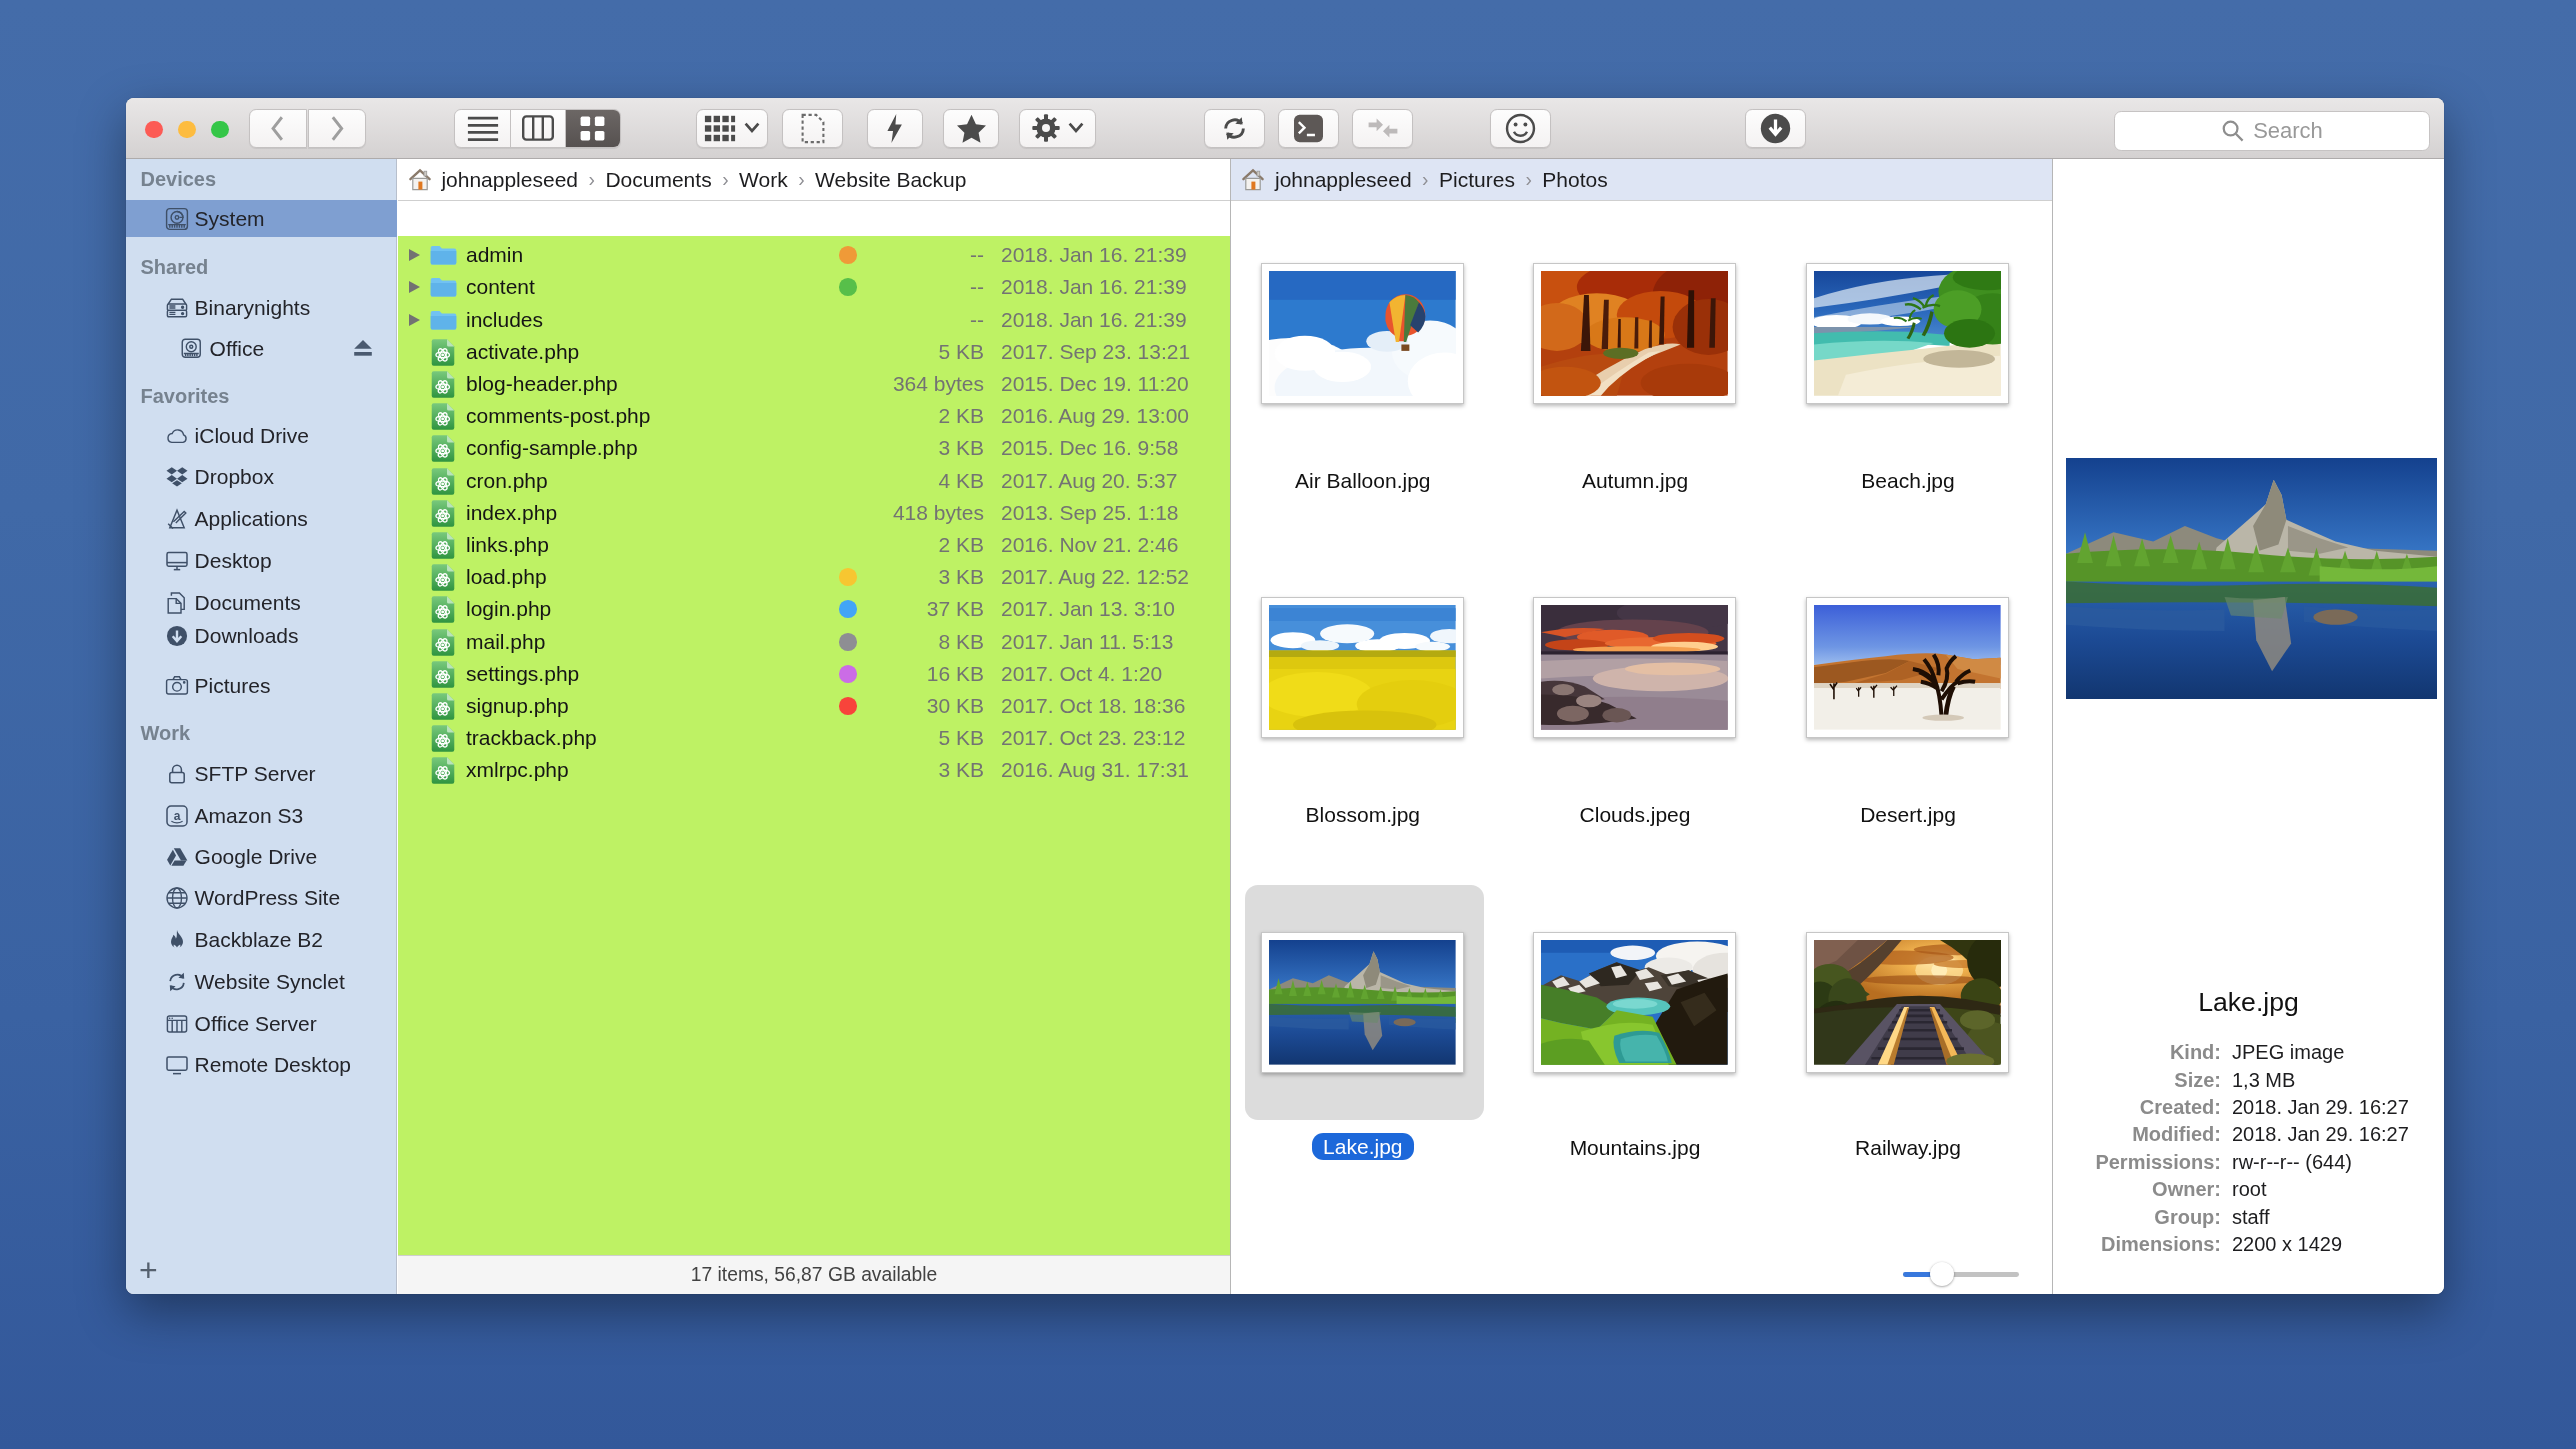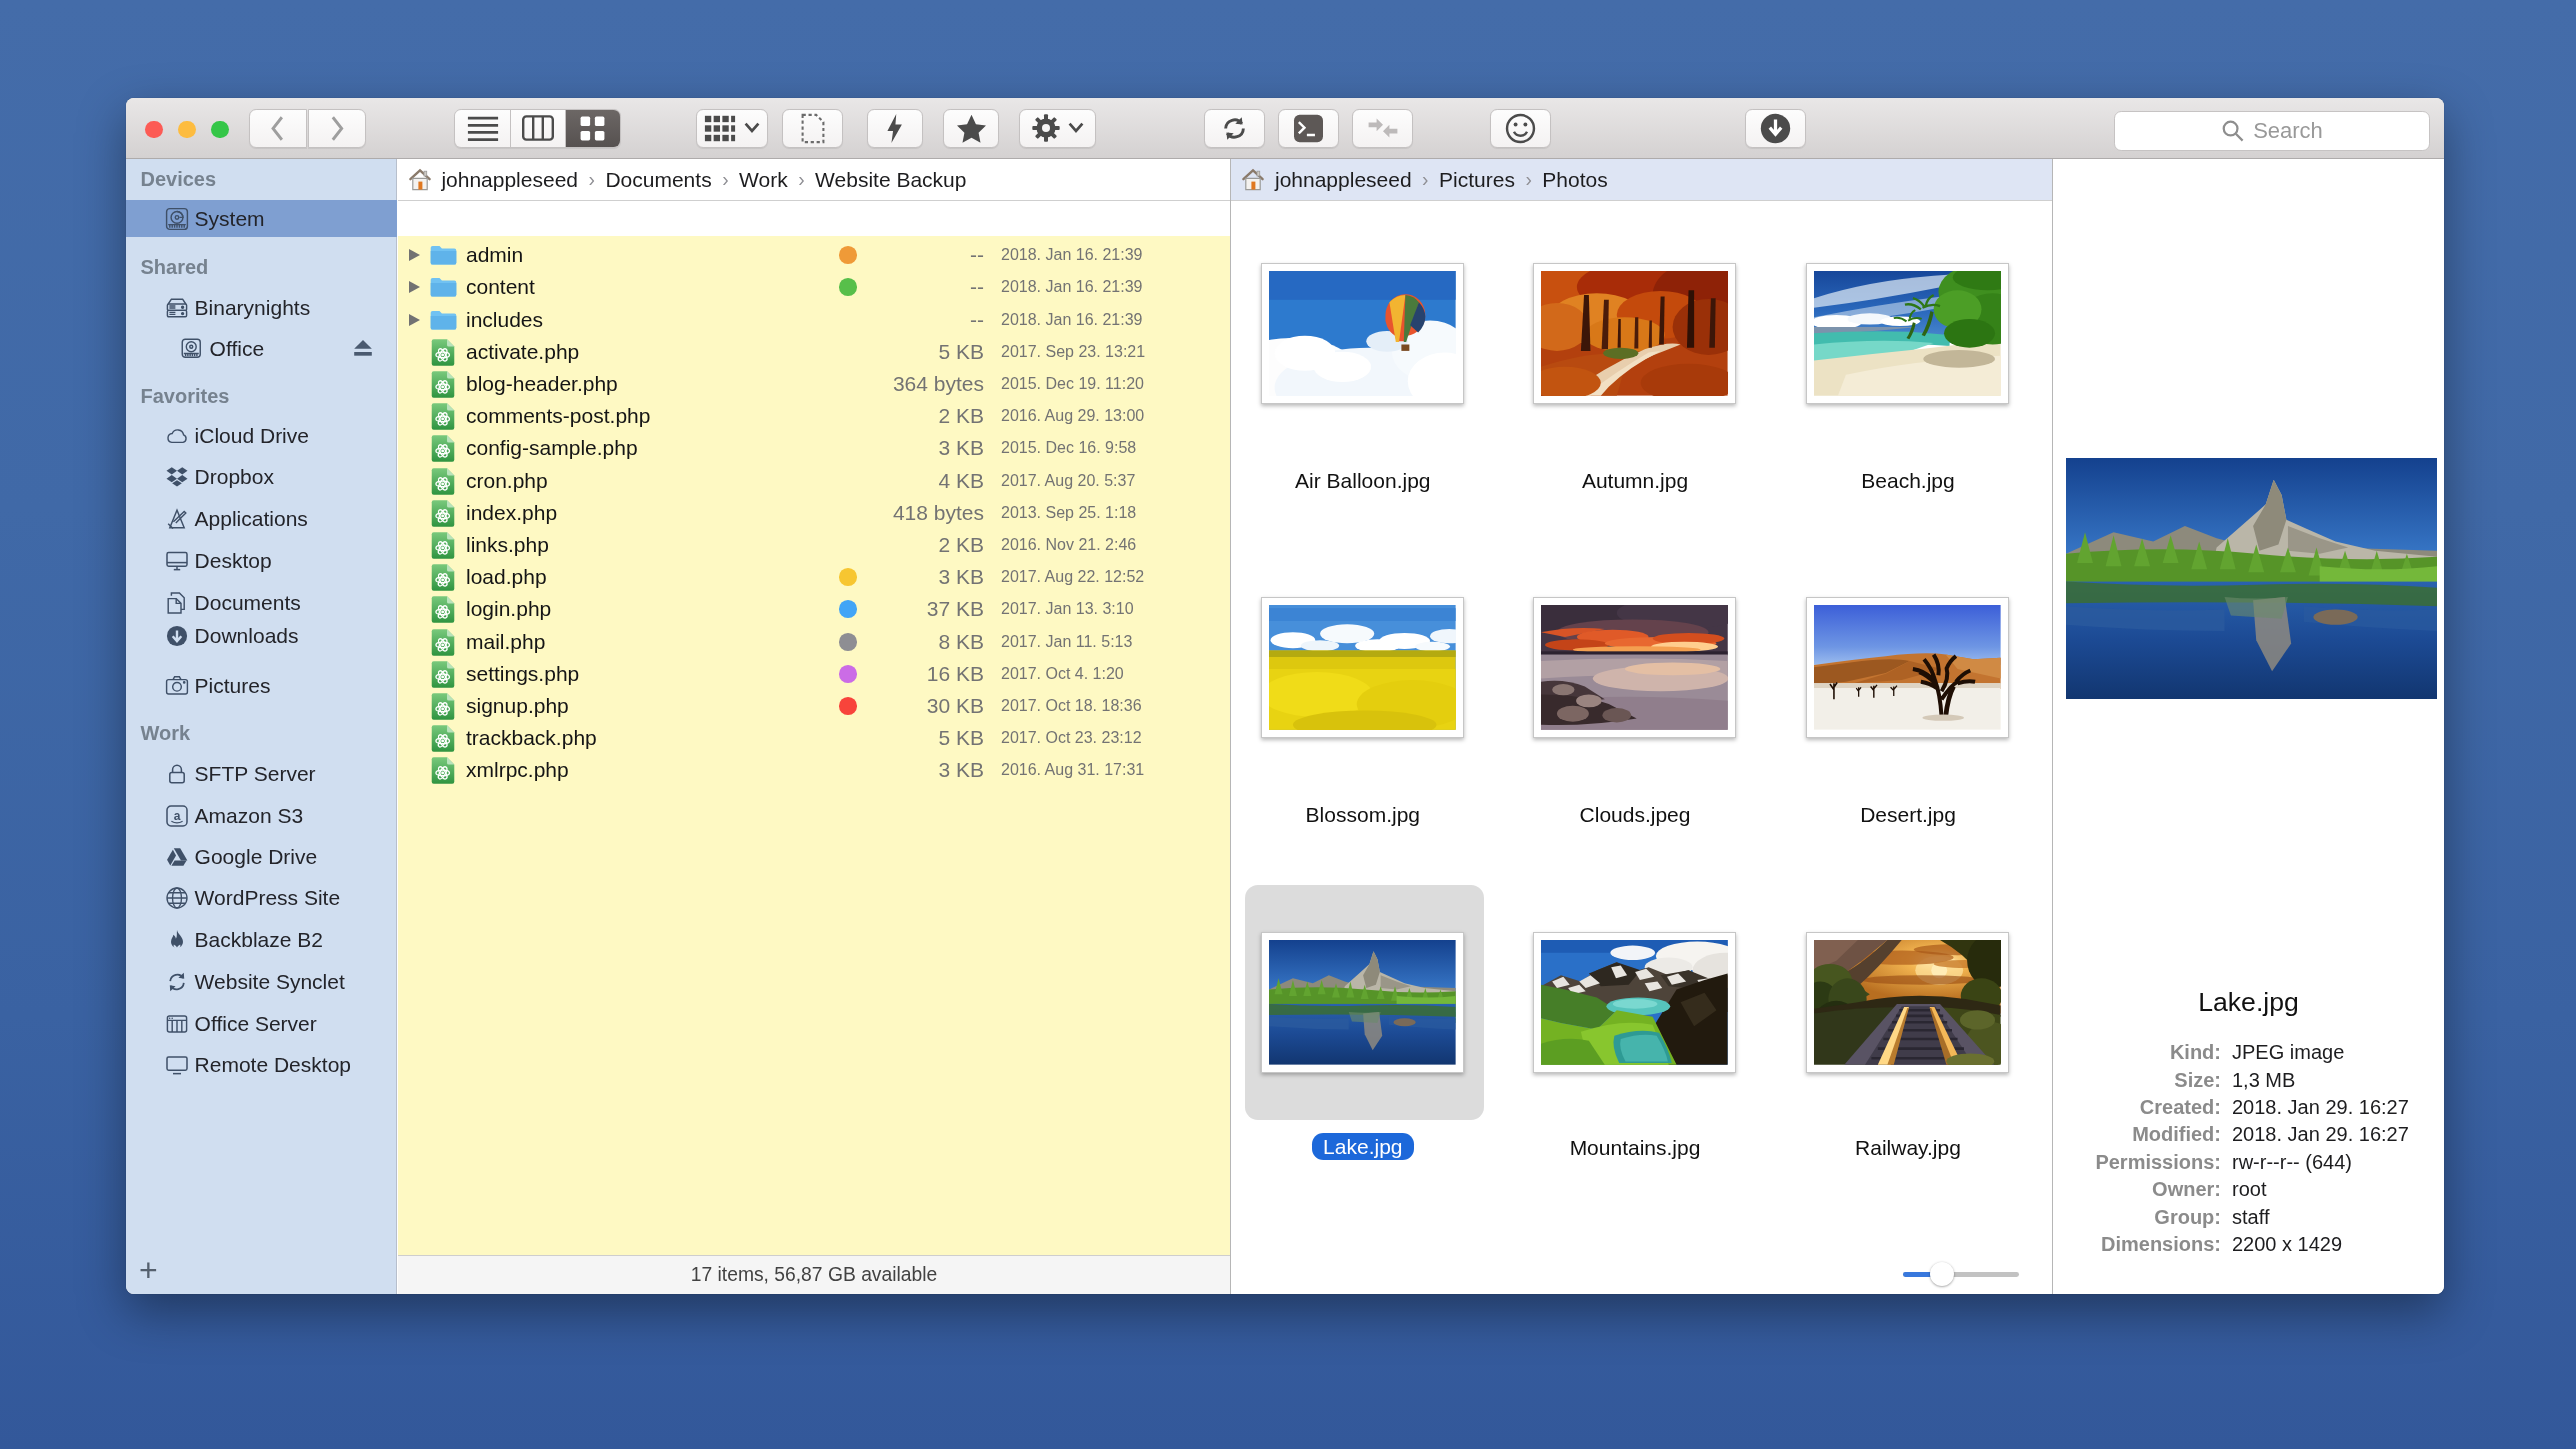--- a/index.html
+++ b/index.html
@@ -15,26 +15,26 @@
 .seg>div+div{border-left:0.8px solid #c4c1c1;}
 .search{position:absolute;left:1988px;top:13px;width:316px;height:40px;background:#fff;
  border:0.8px solid #c6c3c3;border-radius:7.2px;display:flex;align-items:center;justify-content:center;color:#999;font-size:22px;}
 .pathbar{position:absolute;top:61px;height:42px;display:flex;align-items:center;font-size:21px;color:#1d1d1f;}
 .crumbsep{color:#8f8f94;padding:0 10.5px;font-size:19.3px;}
 .sidebar{position:absolute;left:0;top:61px;width:271px;height:1135px;background:#d0def0;border-right:0.8px solid #b7bfcc;}
 .sbh{position:absolute;left:14.5px;height:35px;display:flex;align-items:center;font-size:20px;font-weight:bold;color:#76828f;}
 .sbr{position:absolute;left:0;width:271px;height:37px;display:flex;align-items:center;font-size:21px;color:#23242a;}
 .sbr .ic{width:24px;height:24px;margin-left:39px;margin-right:5.6px;flex:none;}
 .sbr.ind .ic{margin-left:54px;}
-.listpane{position:absolute;left:272px;top:103px;width:832px;height:1054px;background:#fef9c3;}
+.listpane{position:absolute;left:272px;top:103px;width:832px;height:1054px;background:#bef264;}
 .lph{position:absolute;left:272px;top:103px;width:832px;height:35px;background:#fff;border-bottom:0.8px solid #e2e2e2;font-size:21px;color:#3e3e3e;}
 .row{position:absolute;left:0;width:832px;height:32px;}
 .rname{position:absolute;left:68px;top:0;height:32px;display:flex;align-items:center;font-size:21px;color:#151515;}
 .rsize{position:absolute;right:-832px;top:0;height:32px;display:flex;align-items:center;font-size:21px;color:#737373;}
-.rdate{position:absolute;left:603px;top:0;height:32px;display:flex;align-items:center;font-size:16px;color:#737373;}
+.rdate{position:absolute;left:603px;top:0;height:32px;display:flex;align-items:center;font-size:21px;color:#737373;}
 .dot{position:absolute;left:441px;top:7.2px;width:17.7px;height:17.7px;border-radius:50%;}
 .tri{position:absolute;left:11.3px;top:9.7px;width:0;height:0;border-left:11.3px solid #727272;border-top:6.4px solid transparent;border-bottom:6.4px solid transparent;}
 .statusbar{position:absolute;height:39px;background:#f5f5f5;border-top:0.8px solid #cecece;display:flex;align-items:center;justify-content:center;font-size:19.3px;color:#424242;}
 .gridpane{position:absolute;left:1104px;top:103px;width:821px;height:1054px;background:#fff;}
 .frame{position:absolute;width:203px;height:141px;background:#fff;border:0.8px solid #c6c6c6;box-shadow:0 2.4px 4px rgba(0,0,0,.28);padding:7.2px;}
 .frame svg{width:100%;height:100%;display:block;}
 .glabel{position:absolute;width:272px;text-align:center;font-size:21px;color:#111;}
 .divline{position:absolute;top:61px;width:0.8px;height:1135px;background:#b6b6b6;}
 .preview{position:absolute;left:1927px;top:61px;width:391px;height:1135px;background:#fff;}
 .meta{position:absolute;width:391px;height:27px;font-size:20px;}

